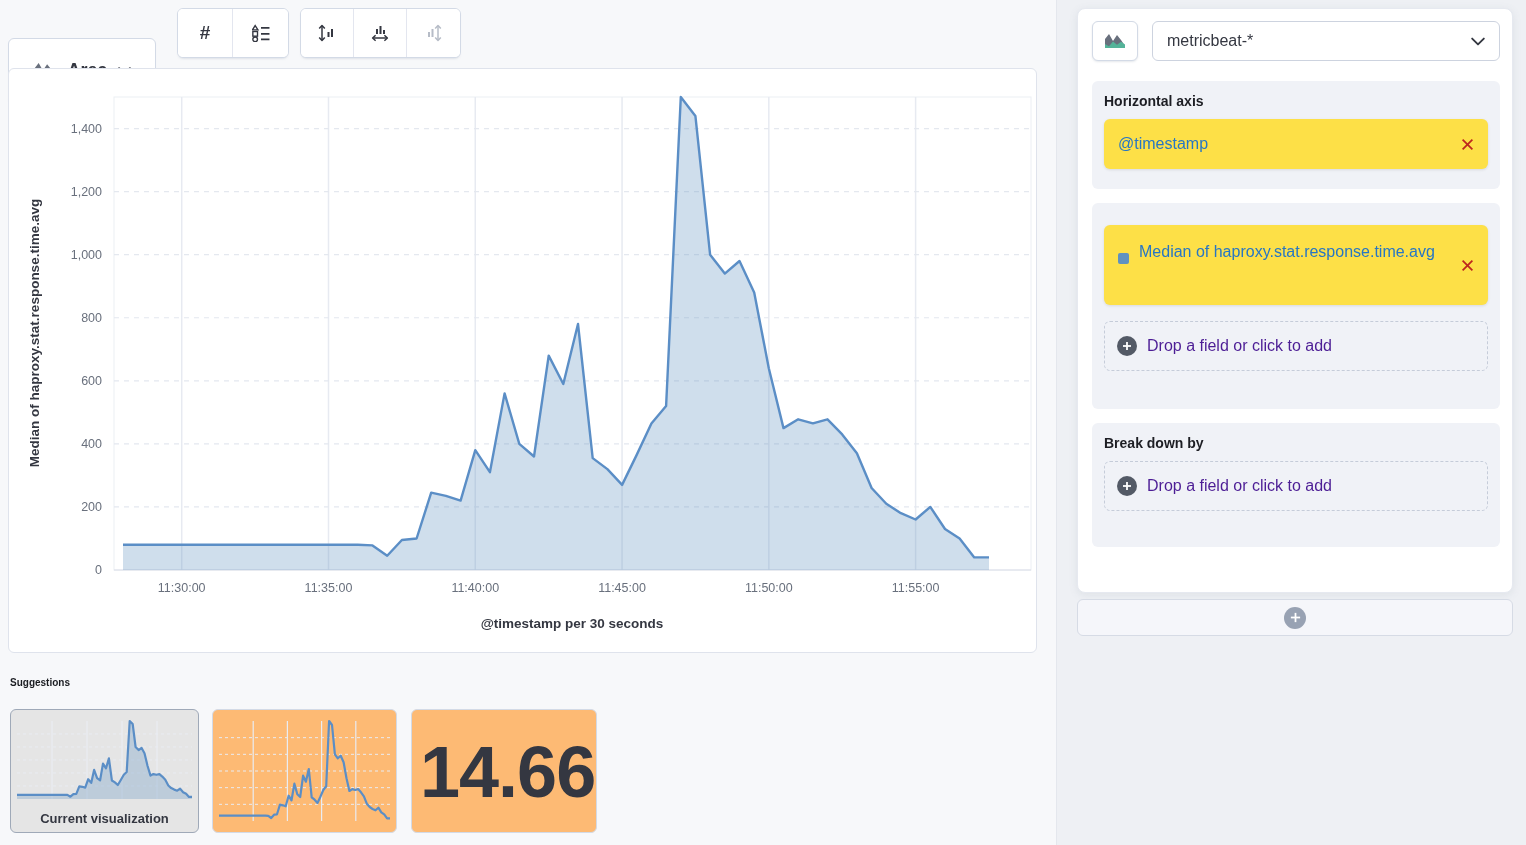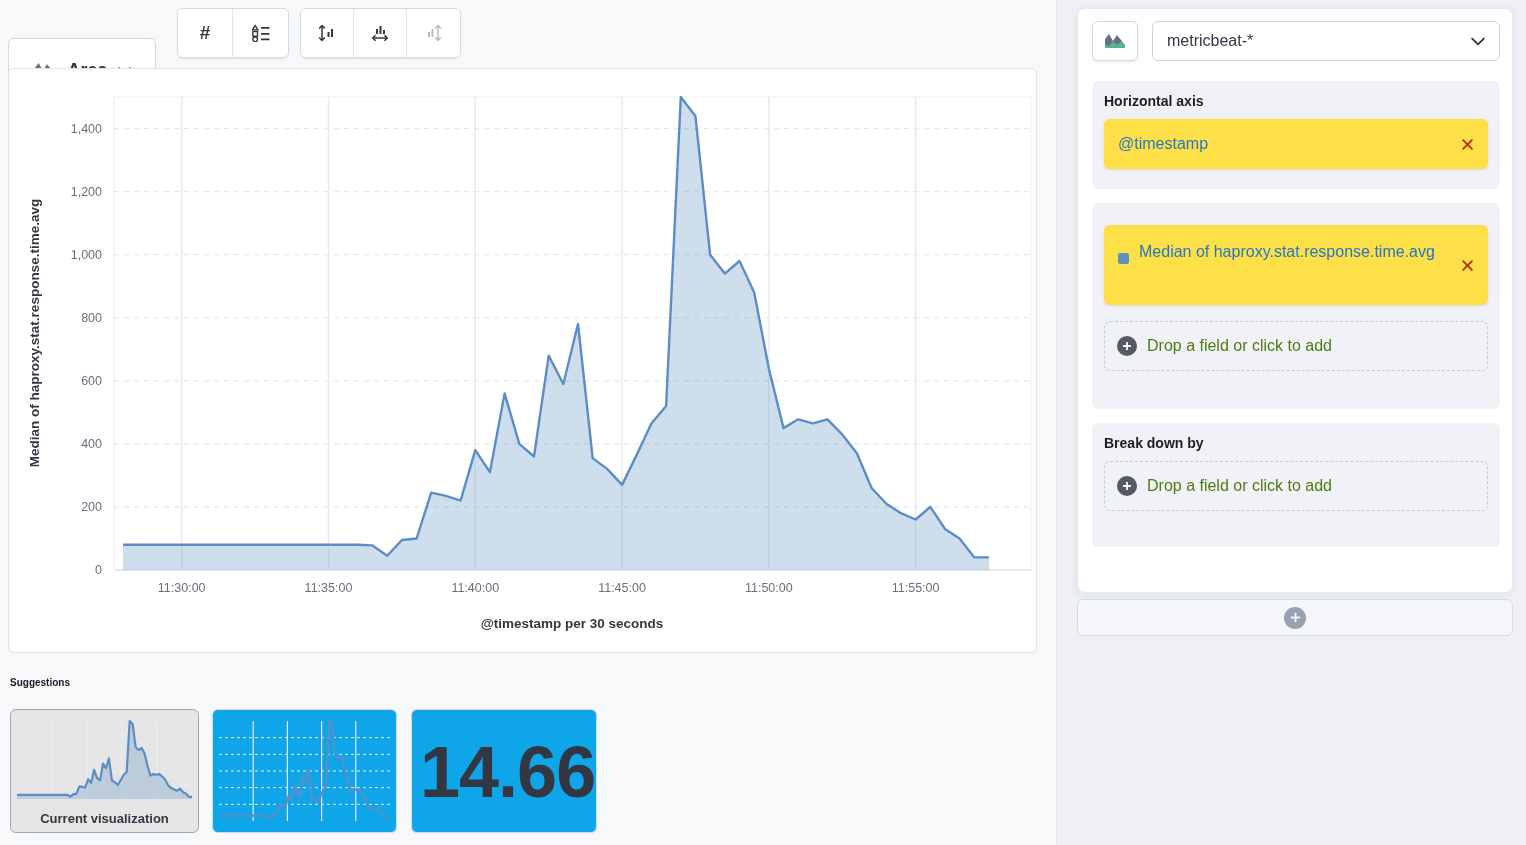--- a/index.html
+++ b/index.html
@@ -35,21 +35,21 @@
   
   .chart-panel {
     left:8px; top:68px; width:1029px; height:585px;
     background:#fff; border:1px solid #dfe3ec; border-radius:6px;
   }
   .chart-panel svg { position:absolute; left:0; top:0; }
 
   
   .sugg-title { left:10px; top:677px; font-size:10px; font-weight:700; color:#1a1c21; }
   .sugg-card {
-    top:709px; height:124px; background:#0ea5e9; border:1px solid #d3dae6; border-radius:6px;
+    top:709px; height:124px; background:#fdba74; border:1px solid #d3dae6; border-radius:6px;
     cursor:pointer; overflow:hidden;
   }
   .sugg-card.selected { background:#e5e5e5; border-color:#9fa9b8;text-decoration:underline; }
   .sugg-label { position:absolute; left:0; right:0; bottom:6px; text-align:center;
     font-size:13px; font-weight:700; color:#343741; }
   .metric-num {
     position:absolute; left:8px; top:0; height:124px; display:flex; align-items:center;
     font-size:72px; font-weight:700; color:#343741; white-space:nowrap; letter-spacing:-1px;
   }
 
@@ -78,21 +78,21 @@
   .dim-row {
     margin-top:10px; background:#fde047; border-radius:6px;
     box-shadow:0 1px 3px rgba(0,0,0,.1); display:flex; align-items:center;
     padding:0 14px; cursor:pointer;
   }
   .dim-row .dim-text { flex:1; font-size:16px; color:#2776c4; }
   .drop-zone {
     margin-top:10px; border:1.5px dashed #c5ccd9; border-radius:6px; height:50px;
     display:flex; align-items:center; padding:0 12px; gap:10px; cursor:pointer;
   }
-  .drop-zone .drop-text { font-size:16px; color:#4d7c0f; }
+  .drop-zone .drop-text { font-size:16px; color:#4c1d95; }
   .plus-circle { width:20px; height:20px; border-radius:50%; background:#535a66;
     display:flex; align-items:center; justify-content:center; flex:0 0 auto; }
   .plus-circle:before { content:""; position:absolute; }
   .reset-btn { position:absolute; left:0; right:0; top:546px; display:flex;
     align-items:center; justify-content:center; gap:8px; cursor:pointer; }
   .reset-btn span { font-size:16px; color:#BD271E; }
   .add-layer {
     position:absolute; left:20px; top:599px; width:436px; height:37px;
     background:#f5f6fa; border:1px solid #d6dbe5; border-radius:6px;
     display:flex; align-items:center; justify-content:center; cursor:pointer;

